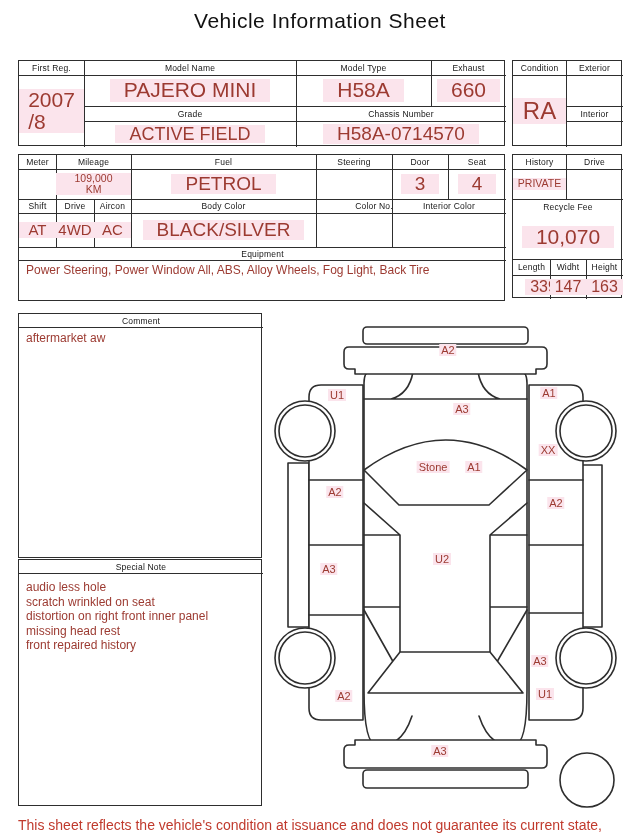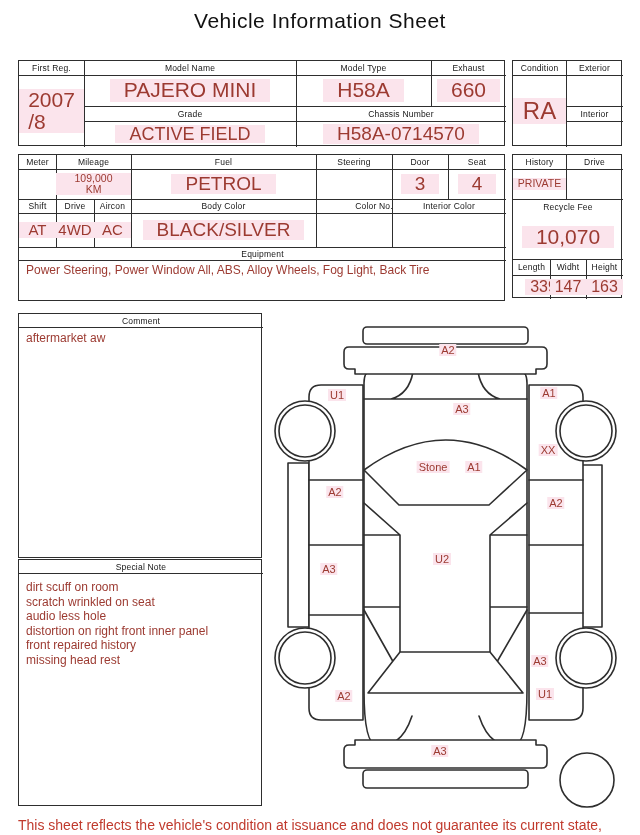--- a/index.html
+++ b/index.html
@@ -194,26 +194,25 @@
   <div class="box" style="left:18px;top:313px;width:244px;height:245px;">
     <div class="ln" style="left:0;top:13px;width:244px;height:1px;"></div>
     <div class="cell lbl" style="left:0;top:0;width:244px;height:13px;">Comment</div>
     <div class="leftText" style="left:7px;top:17px;width:230px;">aftermarket aw</div>
   </div>
 
   <div class="box" style="left:18px;top:559px;width:244px;height:247px;">
     <div class="ln" style="left:0;top:13px;width:244px;height:1px;"></div>
     <div class="cell lbl" style="left:0;top:0;width:244px;height:13px;">Special Note</div>
     <div class="leftText" style="left:7px;top:20px;width:232px;">
-      <div>dirt scuff on room</div>
+      <div>audio less hole</div>
       <div>scratch wrinkled on seat</div>
-      <div>audio less hole</div>
       <div>distortion on right front inner panel</div>
+      <div>missing head rest</div>
       <div>front repaired history</div>
-      <div>missing head rest</div>
     </div>
   </div>
 
   <svg style="position:absolute;left:270px;top:316px;" width="360" height="500" viewBox="270 316 360 500" xmlns="http://www.w3.org/2000/svg">
     <g fill="#ffffff" stroke="#2e2e2e" stroke-width="1.6" stroke-linejoin="round" stroke-linecap="round">
       <rect x="288" y="463" width="21" height="164"></rect>
       <rect x="581" y="465" width="21" height="162"></rect>
       <path d="M309,708 L309,397 Q309,385 321,385 L363,385 L363,720 L321,720 Q309,720 309,708 Z"></path>
       <path d="M529,385 L571,385 Q583,385 583,397 L583,708 Q583,720 571,720 L529,720 Z"></path>
       <path fill="none" d="M309,480 H363 M309,545 H363 M309,615 H363"></path>

